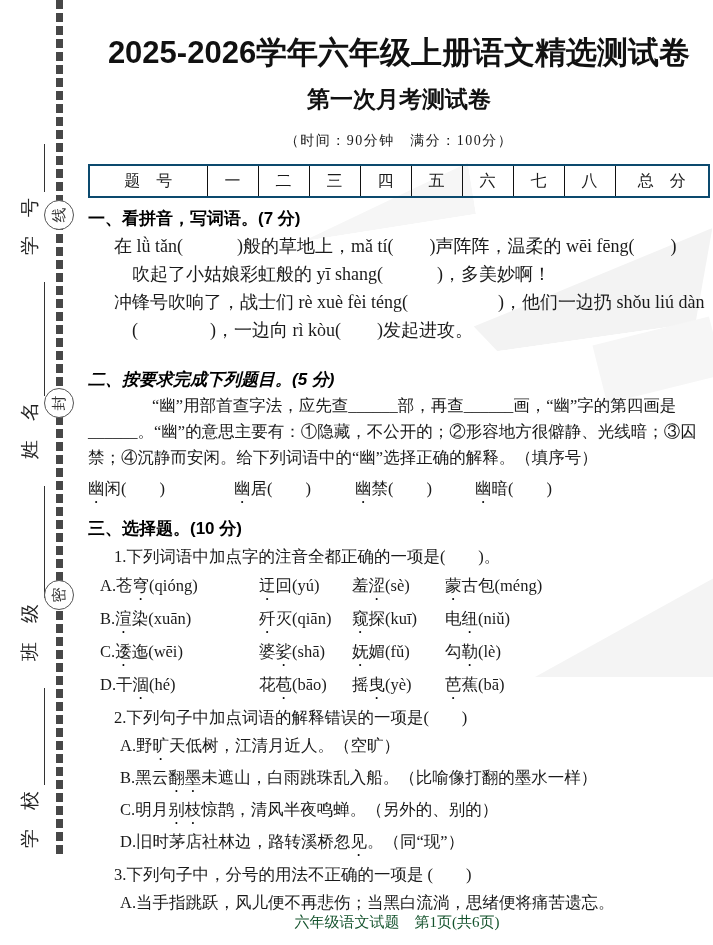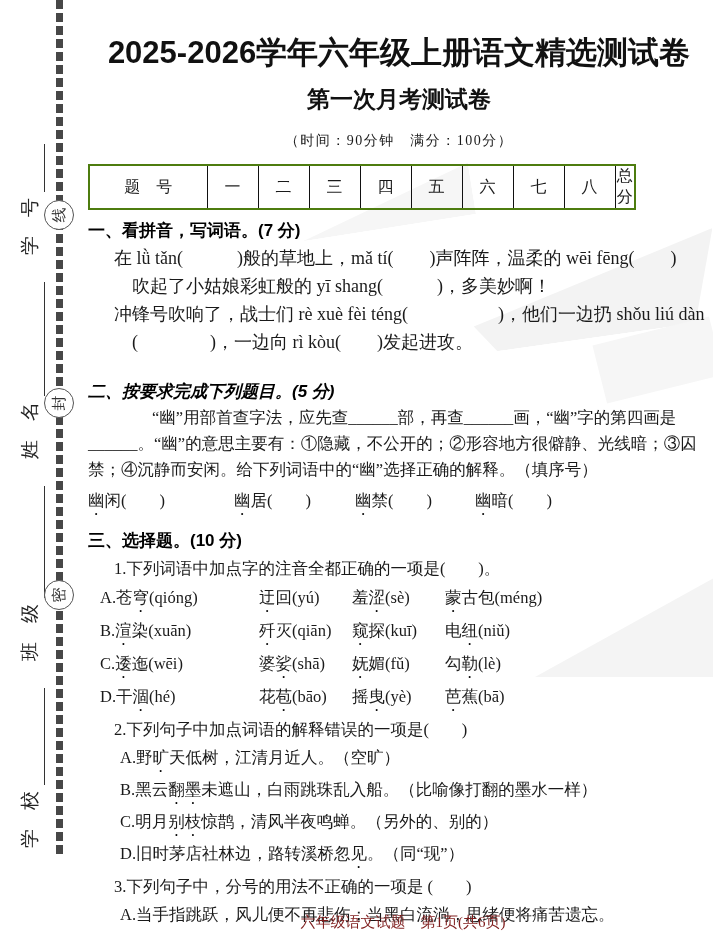--- a/index.html
+++ b/index.html
@@ -38,22 +38,22 @@
   .stamp-1 { top:200px; } .stamp-2 { top:388px; } .stamp-3 { top:580px; }
 
   
   .main { position:absolute; left:88px; top:0; width:622px; z-index:1; }
   .title { font-family:"Liberation Sans",sans-serif; font-weight:700; font-size:31px;
     line-height:40px; text-align:center; margin-top:33px; color:#111; }
   .subtitle { font-family:"Liberation Sans",sans-serif; font-weight:700; font-size:23px;
     line-height:30px; text-align:center; margin-top:11px; color:#111; }
   .meta { font-size:14px; line-height:22px; text-align:center; margin-top:16px; letter-spacing:1.5px; }
 
-  table.score { border-collapse:collapse; margin-top:12px; width:548px; table-layout:fixed;
-    border:2px solid #4d7c0f; }
+  table.score { border-collapse:collapse; margin-top:12px; width:622px; table-layout:fixed;
+    border:2px solid #0c4a6e; }
   table.score td { border:1px solid #111; height:32px; text-align:center; font-size:16px; padding:0; }
 
   .sec-h { font-family:"Liberation Sans",sans-serif; font-weight:700; font-size:17px;
     line-height:27px; color:#000; }
   .h1m { margin-top:7px; } .h2m { margin-top:22px;font-style:italic; } .h3m { margin-top:8px; }
   .ln { font-size:18px; line-height:28px; }
   .ind1 { padding-left:26px; }
   .ind2 { padding-left:44px; }
   .para { font-size:16.5px; line-height:26px; }
   .para-first { text-indent:64px; }
@@ -64,22 +64,22 @@
     font-size:16.5px; line-height:30px; }
   .optline { font-size:16.5px; line-height:27px; padding-left:32px; }
   .q3opt { line-height:28px; }
 
   .dot-under {
     -webkit-text-emphasis:filled dot #000;
     -webkit-text-emphasis-position:under;
     text-emphasis:filled dot #000;
     text-emphasis-position:under right;
   }
-  .footer { position:absolute; left:92px; bottom:13px; width:622px; text-align:center;
-    font-size:15px; color:#7f1d1d; z-index:1; }
+  .footer { position:absolute; left:86px; bottom:13px; width:622px; text-align:center;
+    font-size:15px; color:#14532d; z-index:1; }
 </style>
 </head>
 <body>
 
 <div>
 
   <div class="wm wm-a"></div>
   <div class="wm wm-b"></div>
   <div class="wm wm-c"></div>
   <div class="wm wm-d"></div>

